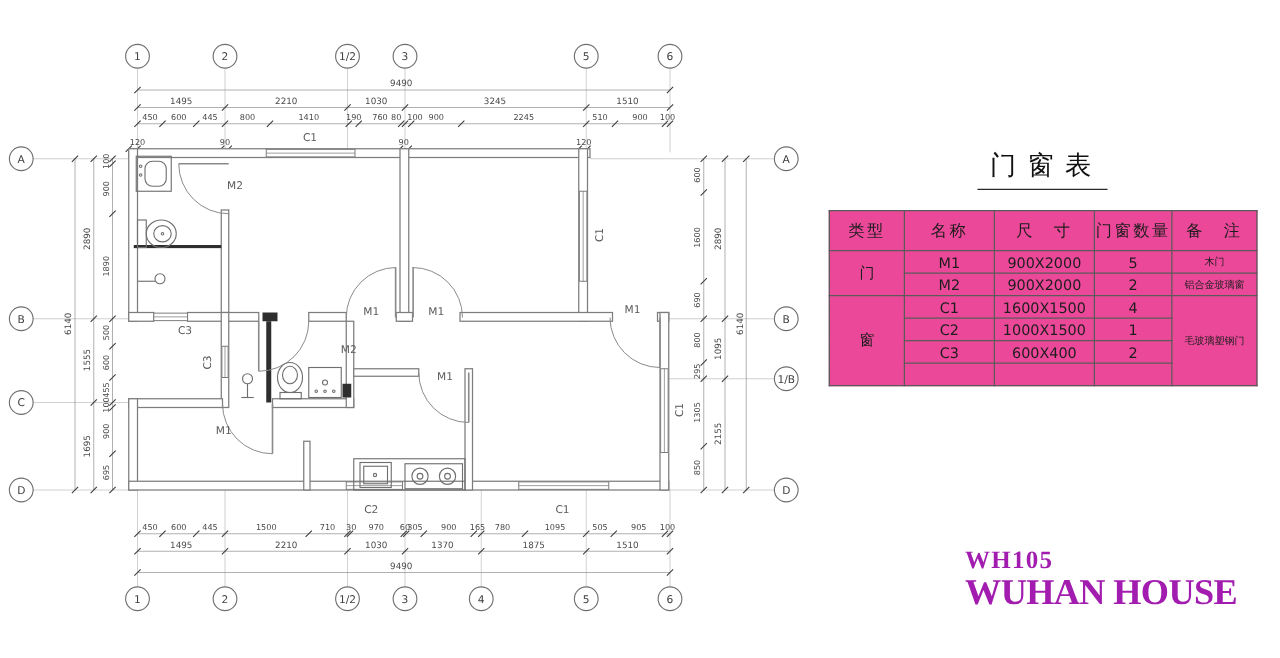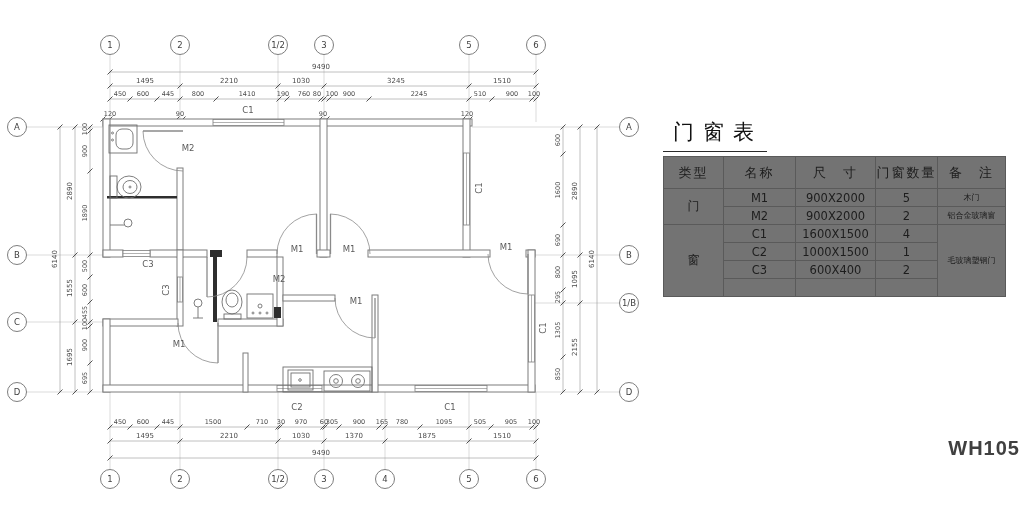--- a/index.html
+++ b/index.html
@@ -17,34 +17,34 @@
   .dimline{stroke:#8c8c8c;stroke-width:.55;fill:none}
   .tick{stroke:#3f3f3f;stroke-width:.9;fill:none}
   .dimtext text{font-size:6.5px;fill:#4a4a4a;text-anchor:middle;font-family:"DejaVu Sans",sans-serif}
   .row2 text{font-size:7px}
   .total text{font-size:7px}
   .callouts text{font-size:6.5px;fill:#4a4a4a;text-anchor:middle}
   .tags text{font-size:8.5px;fill:#5a5a5a;text-anchor:middle}
   .bubble{fill:#fff;stroke:#6f6f6f;stroke-width:.9}
   .bubbletext text{font-size:8.5px;fill:#3e3e3e;text-anchor:middle}
   
-  .tbl-title{position:absolute;left:663px;top:118px;width:342px;text-align:left;color:#111}
+  .tbl-title{position:absolute;left:663px;top:118px;width:342px;text-align:center;color:#111}
   .tbl-title span{display:inline-block;font-size:21px;letter-spacing:9px;padding:0 4px 5px 10px;
         border-bottom:1.5px solid #2a2a2a;font-family:"Liberation Serif",serif}
-  table.sched{position:absolute;left:663px;top:156px;border-collapse:collapse;table-layout:fixed;
-        border:1.5px solid #3a3a3a;background:#737373}
+  table.sched{position:absolute;left:663px;top:168px;border-collapse:collapse;table-layout:fixed;
+        border:1.5px solid #3a3a3a;background:#ec4899}
   .sched th,.sched td{border:1px solid #5a5a5a;text-align:center;padding:0;color:#1d1d1d;
         overflow:hidden;white-space:nowrap}
   .sched th{height:31px;font-size:13px;font-weight:normal;letter-spacing:2px;
         font-family:"Liberation Serif",serif}
   .sched td{height:17px;font-size:11.5px;font-family:"DejaVu Sans",sans-serif}
   .sched td.cn{font-family:"Liberation Serif",serif;font-size:12px}
   .sched td.rem{font-size:8px;font-family:Liberation Mono, monospace}
-  .logo{position:absolute;left:772px;top:437px;width:248px;text-align:right;color:#404040;
-        font-weight:bold;font-family:Liberation Sans, sans-serif}
+  .logo{position:absolute;left:772px;top:437px;width:248px;text-align:left;color:#a21caf;
+        font-weight:bold;font-family:Liberation Serif, serif}
   .logo .model{font-size:20px;letter-spacing:1px;line-height:22px}
   .logo .brand{font-size:29px;letter-spacing:-.5px;line-height:30px;white-space:nowrap}
 </style>
 </head>
 <body>
 
 <div class="page">
 
 <svg width="660" height="526" viewBox="0 0 660 526" xmlns="http://www.w3.org/2000/svg">
 
@@ -441,15 +441,16 @@
     <td></td>
     <td></td>
     <td></td>
   </tr>
 </tbody>
     </table>
 
 
 <div class="logo">
   <div class="model">WH105</div>
+  <div class="brand">WUHAN HOUSE</div>
 </div>
 
 </div>
 
 </body></html>

